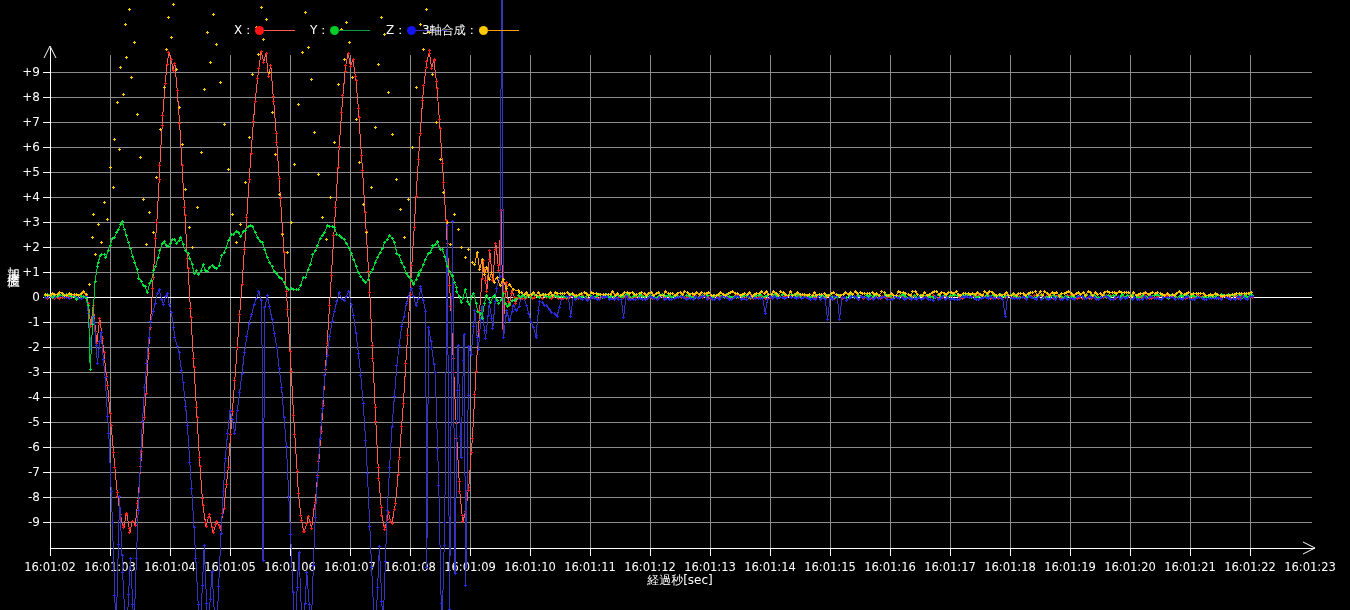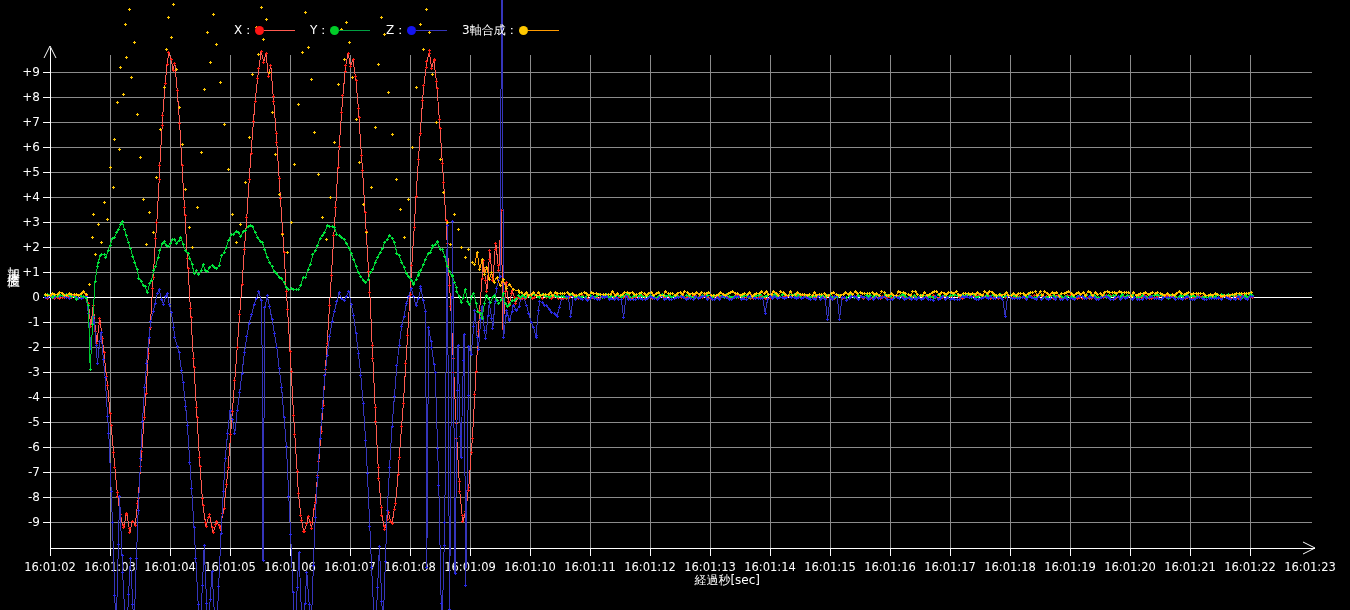--- a/index.html
+++ b/index.html
@@ -2,21 +2,21 @@
 <html><head>
 <meta charset="utf-8">
 <style>
   html,body{margin:0;padding:0;background:#000;}
   #stage{position:relative;width:1350px;height:610px;background:#000;overflow:hidden;
          font-family:"DejaVu Sans",sans-serif;}
   #chart-svg{position:absolute;left:0;top:0;}
   .axis-label{position:absolute;color:#fff;font-size:12px;}
   #y-axis-label{left:4px;top:256px;writing-mode:vertical-rl;text-orientation:upright;
                 letter-spacing:3px;font-size:13px;}
-  #x-axis-label{left:600px;top:572px;width:160px;text-align:right;font-size:12px;}
+  #x-axis-label{left:600px;top:572px;width:160px;text-align:center;font-size:12px;}
   .legend{position:absolute;top:22px;left:0;width:100%;height:16px;pointer-events:none;}
   .legend-item{position:absolute;display:flex;align-items:center;height:16px;color:#fff;
                font-size:12px;white-space:nowrap;}
   .legend-dot{width:9px;height:9px;border-radius:50%;margin-left:1px;flex:0 0 auto;}
   .legend-line{width:31px;height:0;border-top:1px solid;flex:0 0 auto;}
 </style>
 </head>
 <body>
 
 <div id="stage">
@@ -178,19 +178,19 @@
     <div class="legend-item" style="left:310px">
       <span>Y：</span>
       <span class="legend-dot" style="background: rgb(0, 204, 40);"></span>
       <span class="legend-line" style="border-top-color: rgb(0, 160, 66);"></span>
     </div>
     <div class="legend-item" style="left:386px">
       <span>Z：</span>
       <span class="legend-dot" style="background: rgb(20, 20, 240);"></span>
       <span class="legend-line" style="border-top-color: rgb(53, 53, 187);"></span>
     </div>
-    <div class="legend-item" style="left:462px">
+    <div class="legend-item" style="left:422px">
       <span>3軸合成：</span>
       <span class="legend-dot" style="background: rgb(255, 200, 0);"></span>
       <span class="legend-line" style="border-top-color: rgb(255, 155, 0);"></span>
     </div>
   </div>
 </div>
 
 </body></html>

